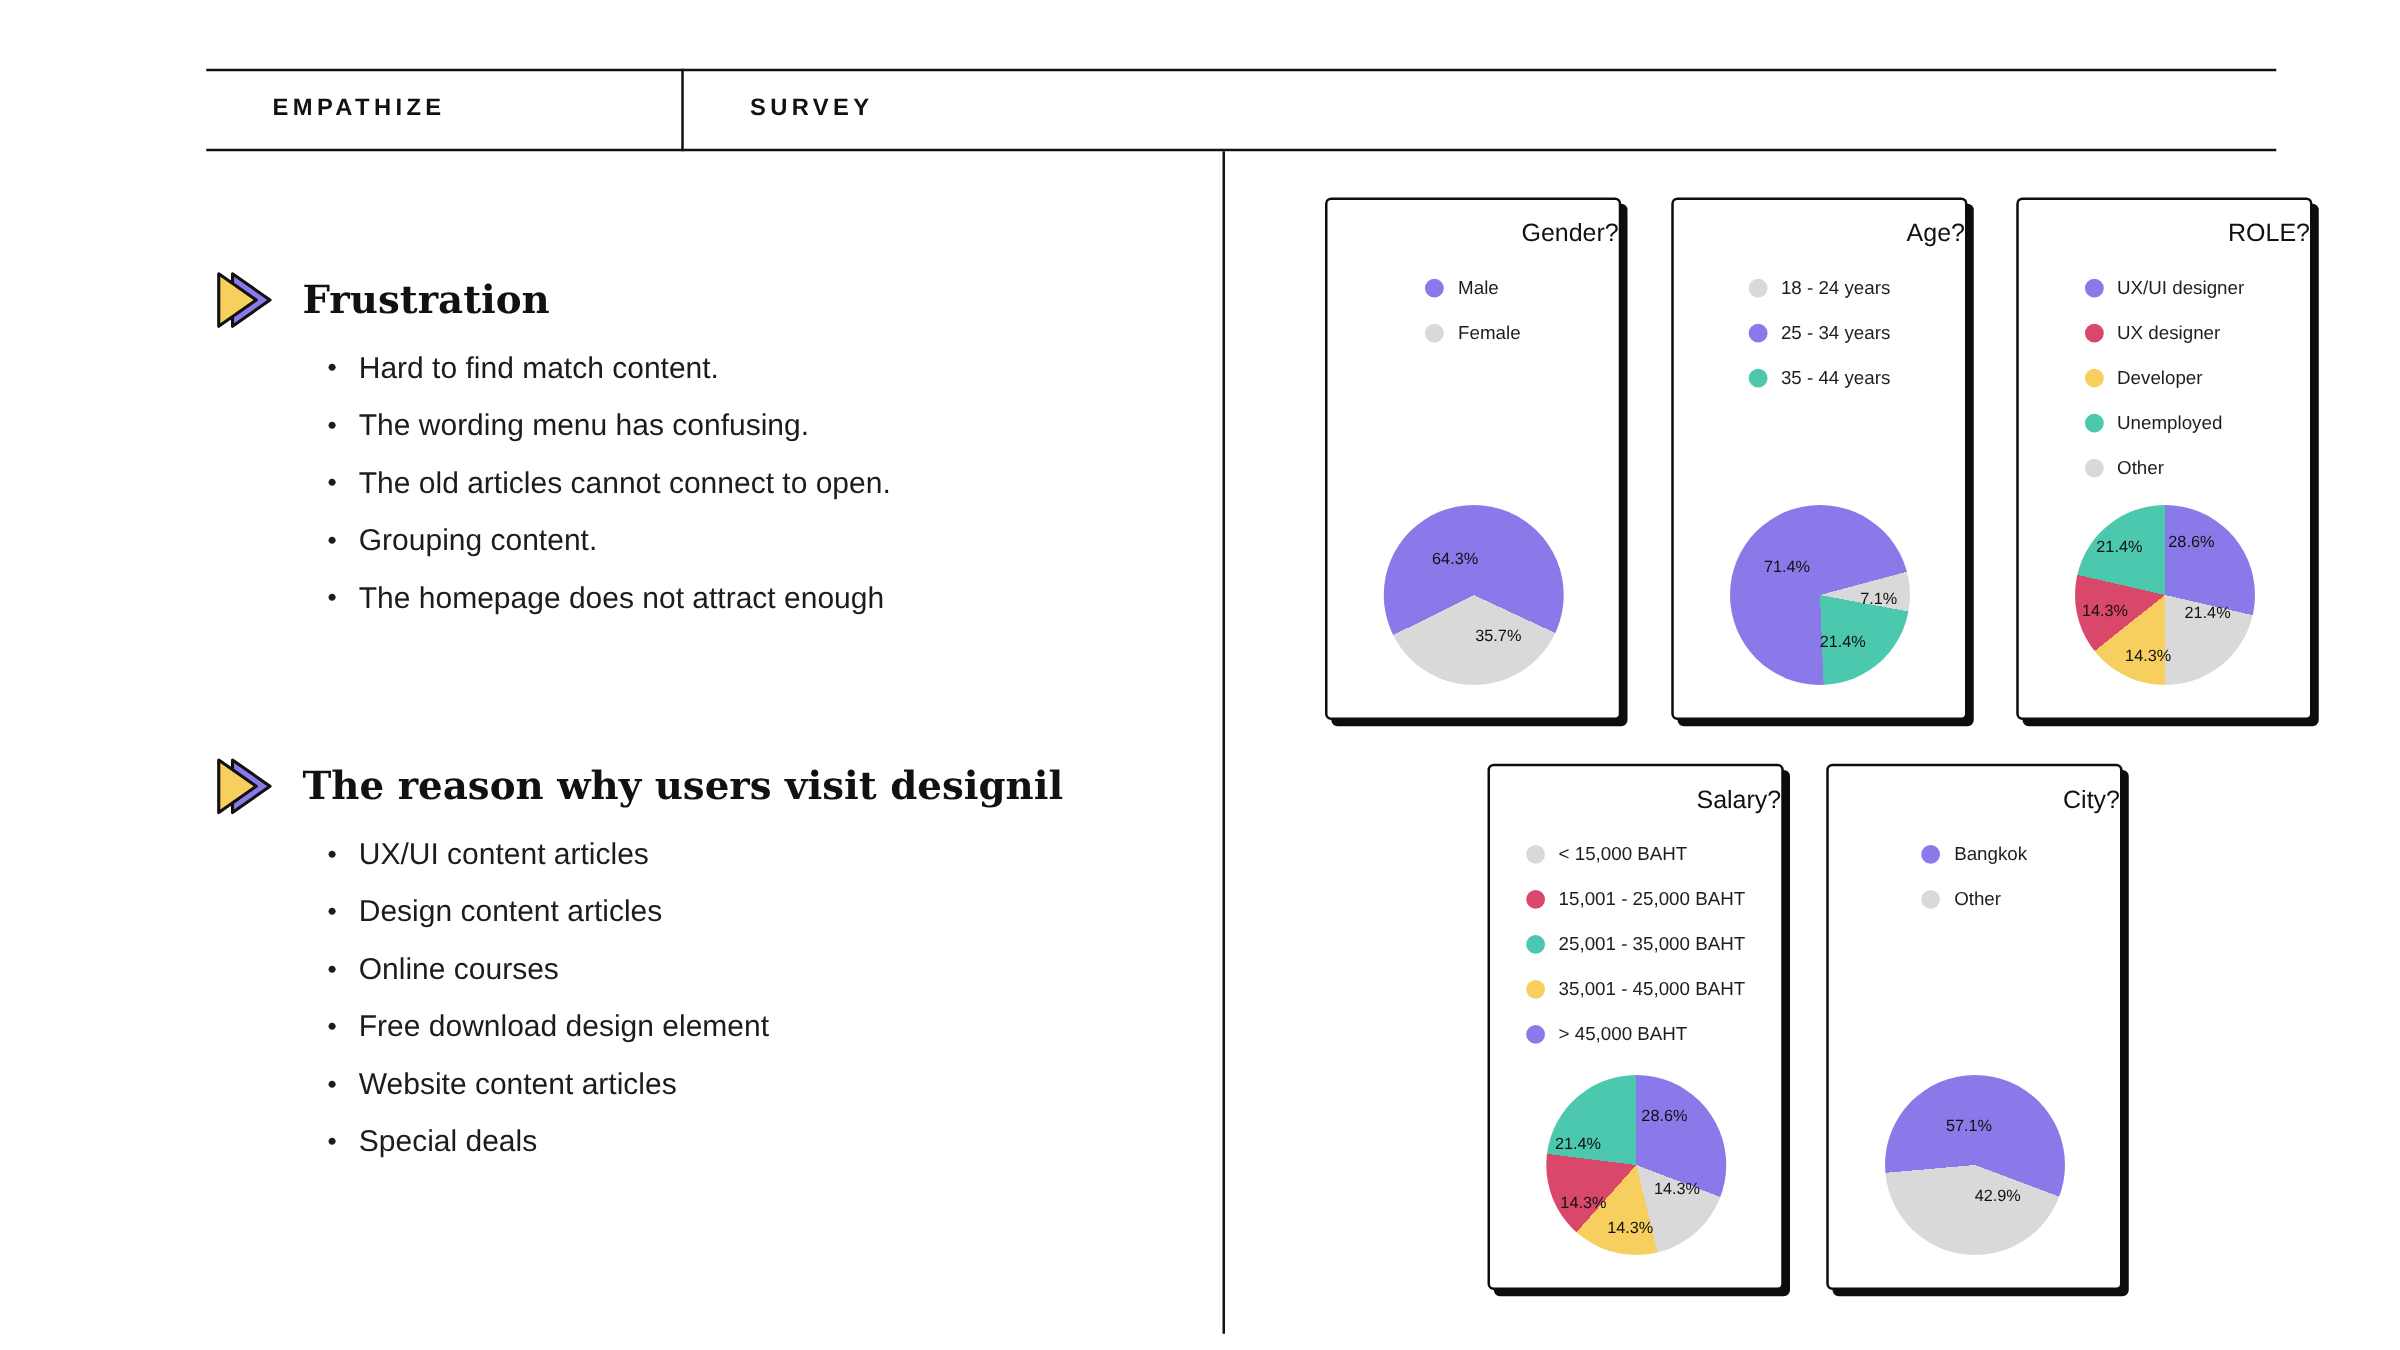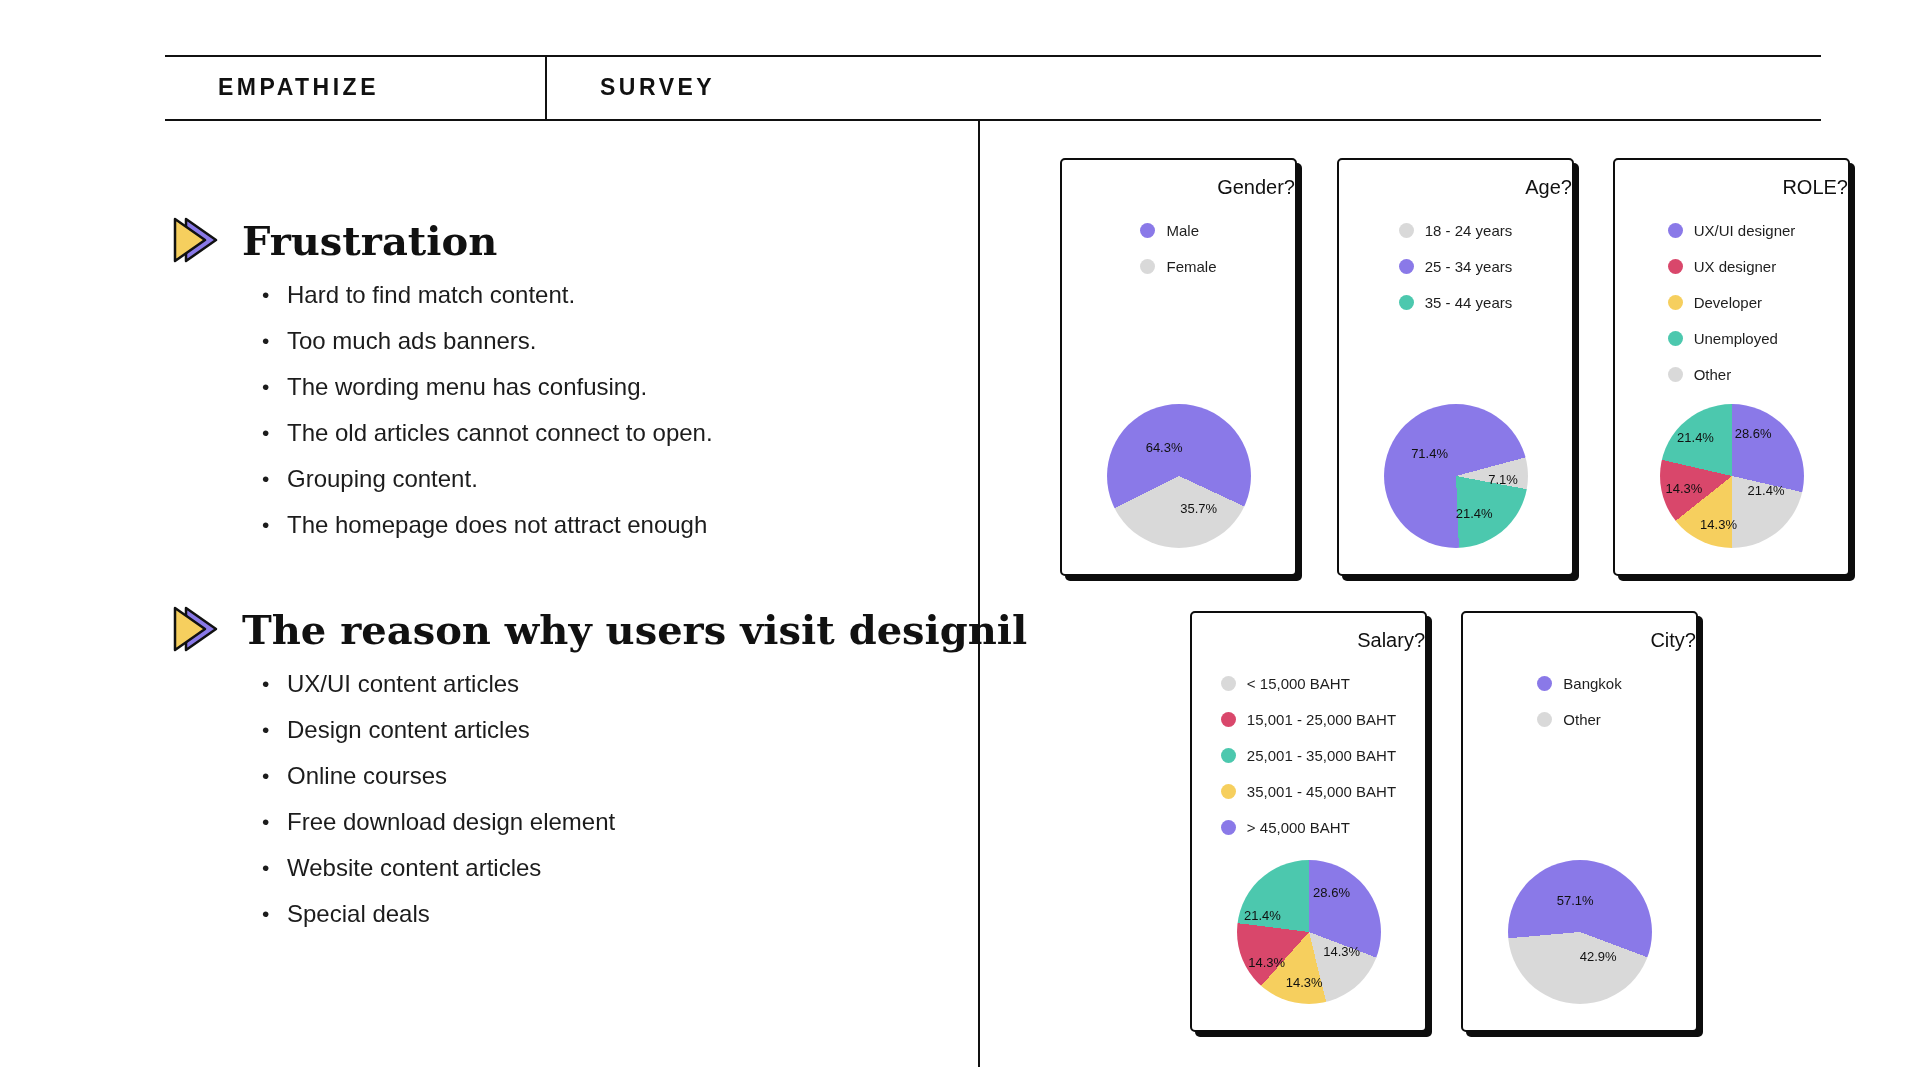--- a/index.html
+++ b/index.html
@@ -6,33 +6,33 @@
   html,body { width:1920px; height:1080px; background:#ffffff; overflow:hidden;
               font-family:"Liberation Sans", sans-serif; color:#1c1c1c; }
   .page { position:relative; width:1920px; height:1080px; background:#fff; }
 
   
   .rule-h { position:absolute; left:165px; width:1656px; height:2px; background:#111; }
   .rule-h.top { top:55px; }
   .rule-h.bottom { top:119px; }
   .tab-divider { position:absolute; left:545px; top:55px; width:2px; height:66px; background:#111; }
   .tab { position:absolute; top:55px; height:64px; display:flex; align-items:center;
-         font-size:23px; font-weight:700; letter-spacing:3.5px; color:#111; cursor:default; }
+         font-size:19px; font-weight:700; letter-spacing:3.5px; color:#111; cursor:default; }
   .tab.empathize { left:218px; }
   .tab.survey { left:600px; }
 
   
   .content-divider { position:absolute; left:978px; top:121px; width:2px; height:946px; background:#111; }
 
   
   .note-section { position:absolute; left:170px; }
   .note-section.s1 { top:212px; }
   .note-section.s2 { top:601px; }
   .note-head { display:flex; align-items:center; gap:22px; height:56px; }
-  .note-head h2 { font-family:"DejaVu Serif", serif; font-size:40px; font-weight:700; color:#111; }
+  .note-head h2 { font-family:"DejaVu Serif", serif; font-size:31px; font-weight:700; color:#111; }
   .note-list { list-style:none; margin:4px 0 0 90px; }
   .note-list li { position:relative; padding-left:27px; font-size:24px; line-height:46px; color:#1c1c1c; }
   .note-list li::before { content:"•"; position:absolute; left:2px; top:0; font-size:21px; color:#1c1c1c; }
 
   
   .card { position:absolute; width:237px; background:#fff; border:2px solid #0d0d0d; border-radius:5px;
           box-shadow:5px 5px 0 #0d0d0d; display:flex; flex-direction:column;align-items:flex-end; }
   .card.gender { left:1060px; top:158px; height:418px; }
   .card.age    { left:1337px; top:158px; height:418px; }
   .card.role   { left:1613px; top:158px; height:418px; }
@@ -67,21 +67,20 @@
       <span class="arrow-icon">
         <svg width="50" height="52" viewBox="0 0 50 52">
           <polygon points="16,5 46,26 16,47" fill="#8a79e8" stroke="#111" stroke-width="2.5" stroke-linejoin="round"></polygon>
           <polygon points="5,5 35,26 5,47" fill="#f6cf5e" stroke="#111" stroke-width="2.5" stroke-linejoin="round"></polygon>
         </svg>
       </span>
       <h2>Frustration</h2>
     </div>
     <ul class="note-list">
       <li>Hard to find match content.</li>
-      <li>Too much ads banners.</li>
       <li>The wording menu has confusing.</li>
       <li>The old articles cannot connect to open.</li>
       <li>Grouping content.</li>
       <li>The homepage does not attract enough</li>
     </ul>
   </section>
 
   <section class="note-section s2">
     <div class="note-head">
       <span class="arrow-icon">

